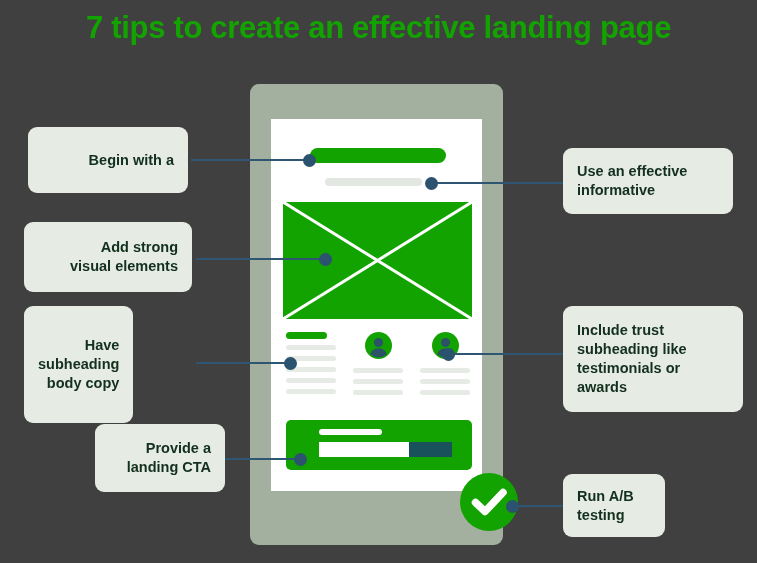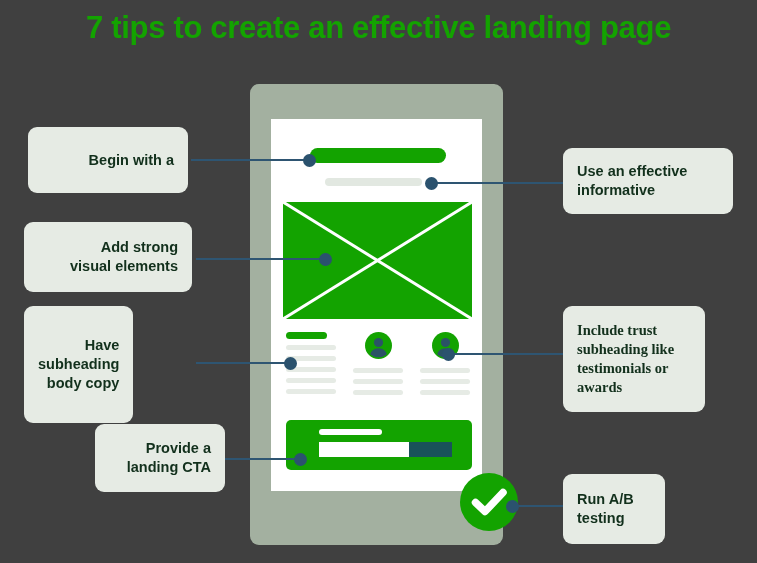--- a/index.html
+++ b/index.html
@@ -190,22 +190,22 @@
   .label-box.left  { text-align: right;  align-items: flex-end;   padding: 23px 14px; }
   .label-box.right { text-align: right;   align-items: flex-start; padding: 10px 14px; }
   .label-box .ln { display: block; white-space: nowrap; }
 
   
   .lb-headline   { left: 28px;  top: 127px; width: 160px; height: 66px; }
   .lb-visual     { left: 24px;  top: 222px; width: 168px; height: 70px; }
   .lb-bodycopy   { left: 24px;  top: 306px; width: 168px. ; height: 117px; }
   .lb-cta        { left: 62px;  top: 424px; width: 130px; height: 68px; margin-left: 33px; }
   .lb-subheading { left: 563px; top: 148px; width: 170px; height: 66px; }
-  .lb-trust      { left: 563px; top: 306px; width: 142px; height: 106px; font-family: Liberation Serif, serif; }
-  .lb-abtest     { left: 563px; top: 474px; width: 102px; height: 70px; }
+  .lb-trust      { left: 563px; top: 306px; width: 180px; height: 106px; }
+  .lb-abtest     { left: 563px; top: 474px; width: 102px; height: 63px; }
 
   
   .connector { position: absolute; }
   .connector .seg {
     position: absolute;
     height: 2px;
     background: #2e5572;
     top: 0;
     left: 0;
   }

